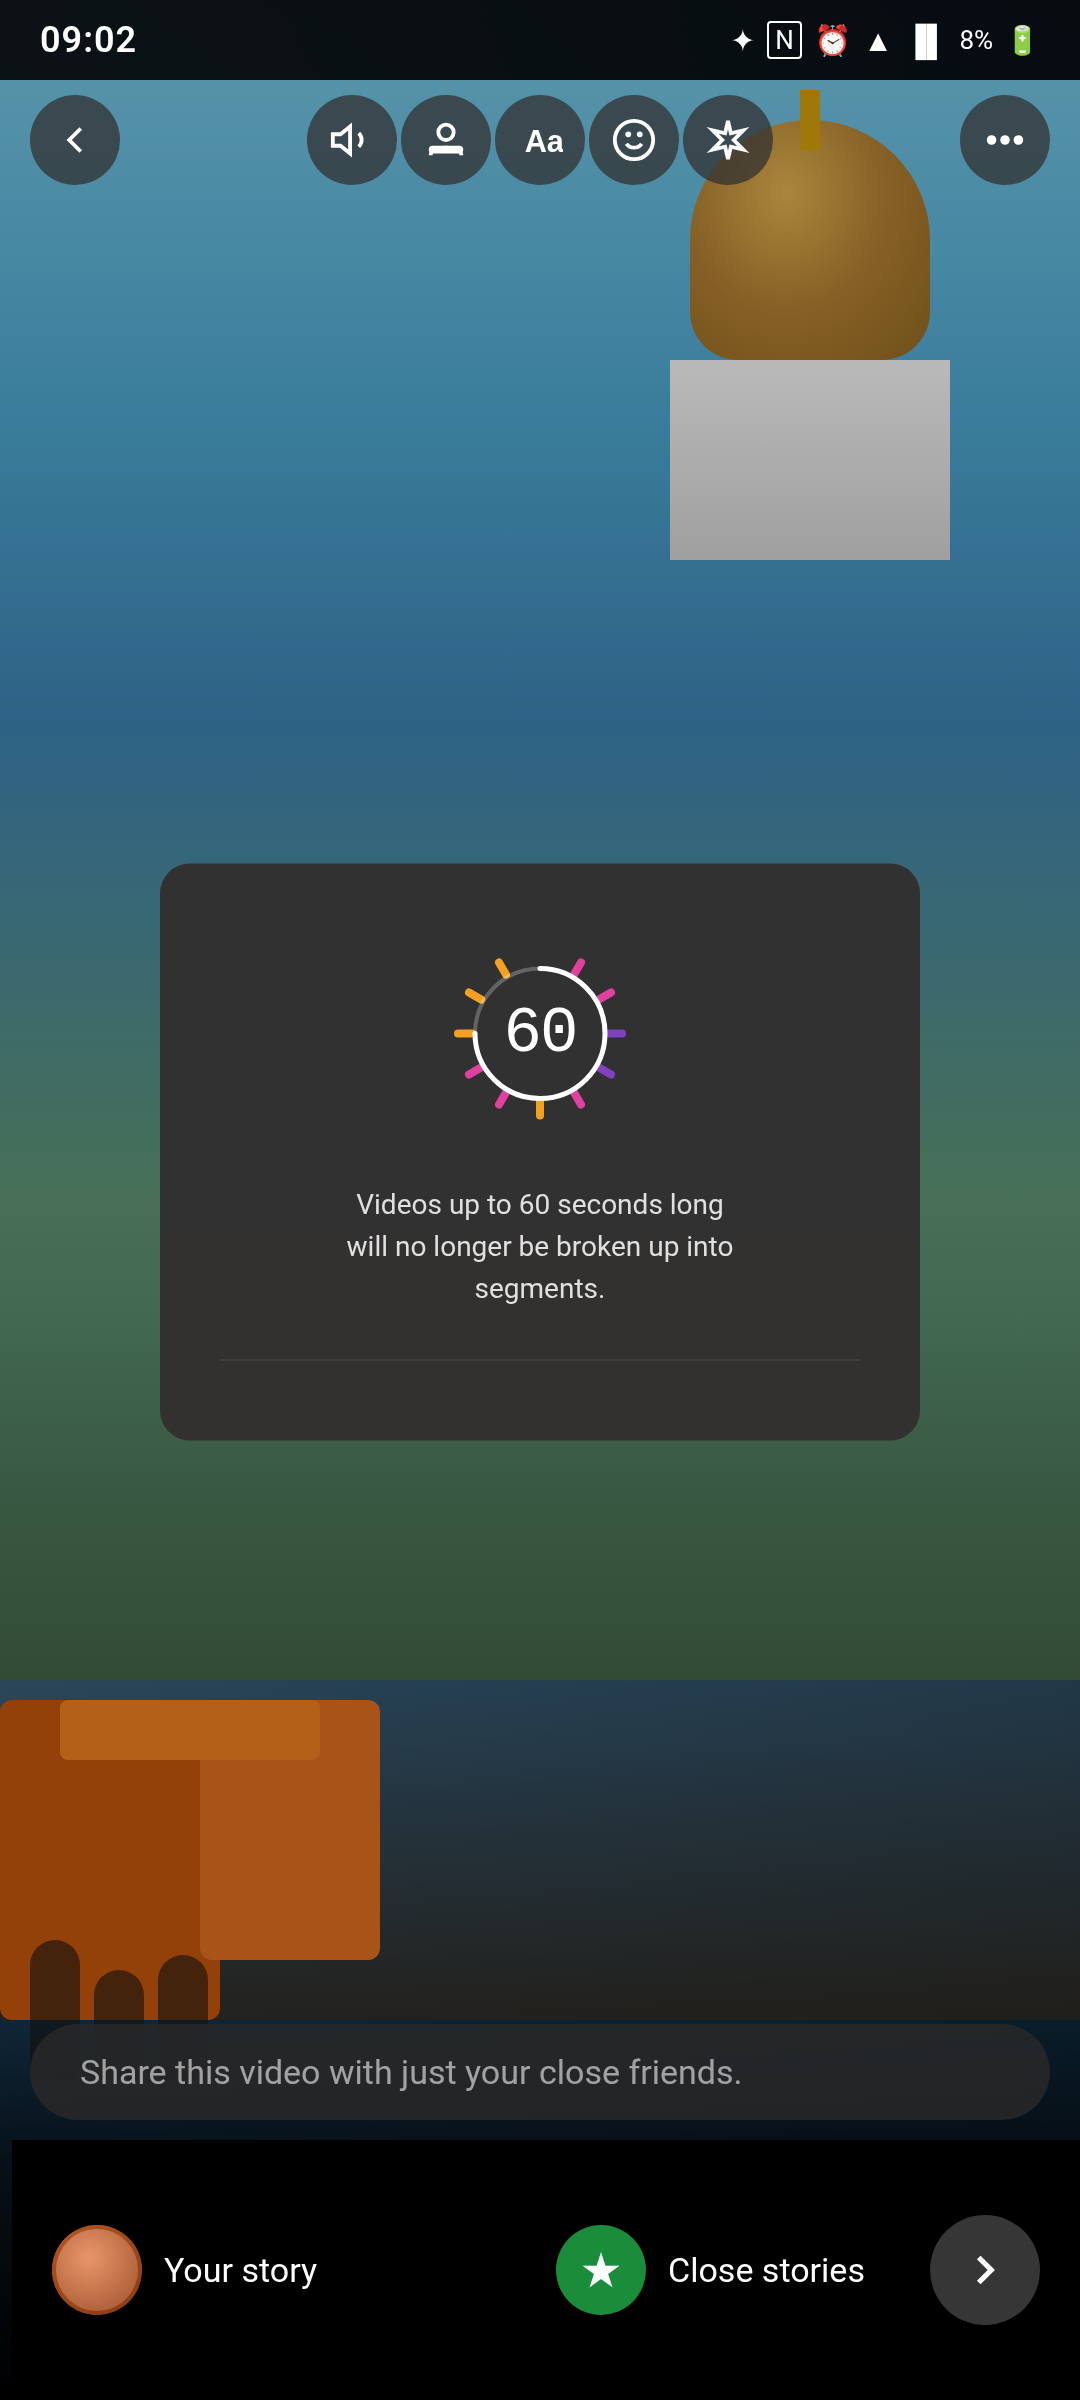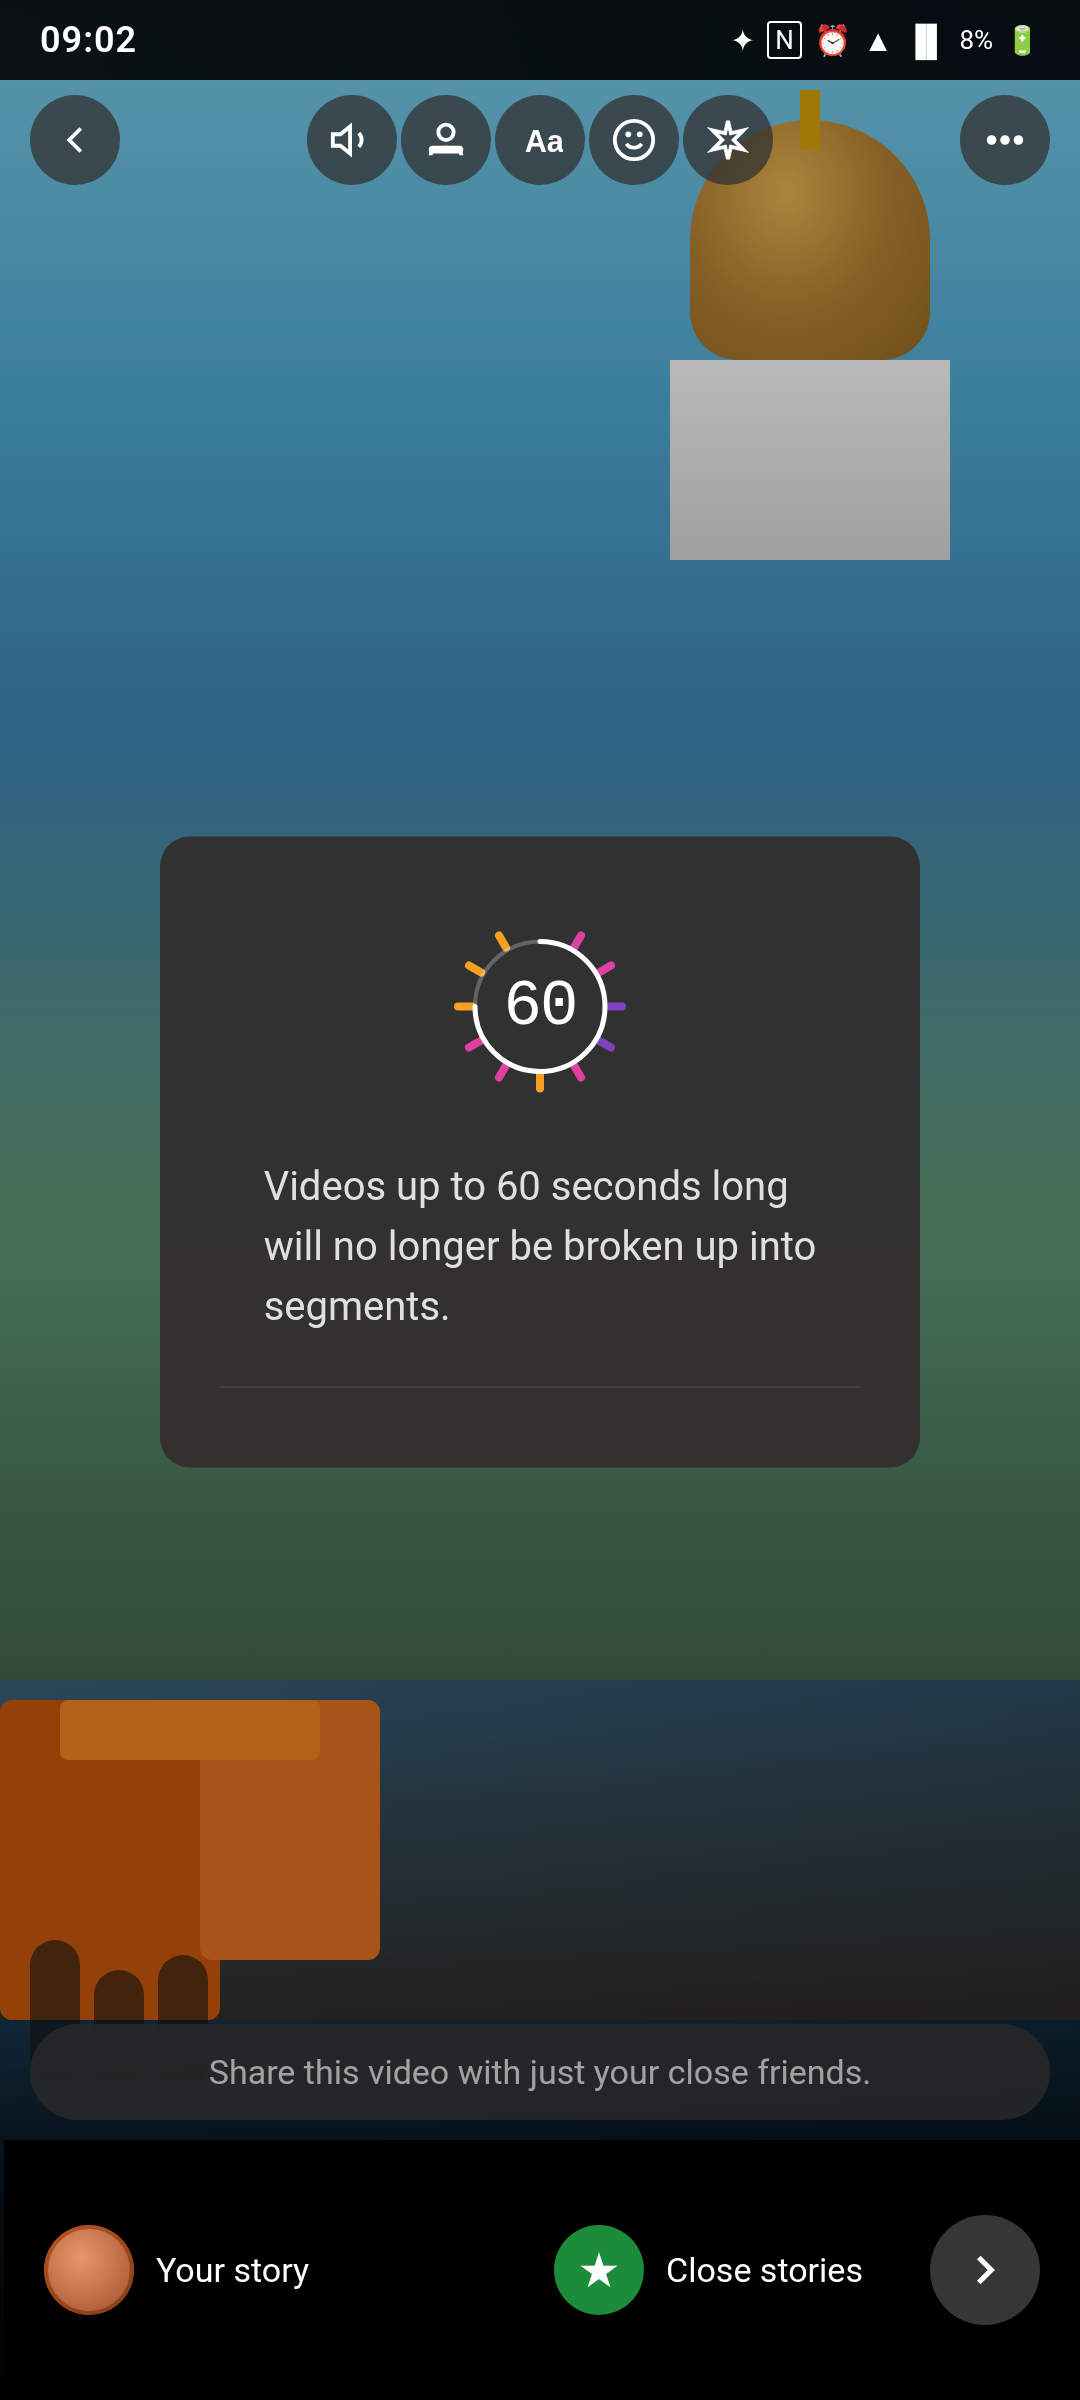--- a/index.html
+++ b/index.html
@@ -235,22 +235,22 @@
       color: #fff;
       font-size: 52px;
       font-weight: 700;
       text-align: center;
       line-height: 1.2;
       margin-bottom: 30px;
     }
 
     .dialog-desc {
       color: rgba(255,255,255,0.85);
-      font-size: 40px;
-      text-align: left;
+      font-size: 28px;
+      text-align: center;
       line-height: 1.5;
       margin-bottom: 50px;
     }
 
     .dialog-divider {
       width: 100%;
       height: 1px;
       background: rgba(255,255,255,0.15);
       margin-bottom: 30px;
     }
@@ -268,32 +268,31 @@
     
     .share-banner {
       position: absolute;
       bottom: 280px;
       left: 30px;
       right: 30px;
       background: rgba(50,50,50,0.85);
       border-radius: 50px;
       padding: 28px 50px;
       z-index: 40;
-      text-align: center;
     }
 
     .share-text {
       color: rgba(255,255,255,0.75);
       font-size: 34px;
     }
 
     
     .bottom-bar {
       position: absolute;
-      bottom: 0; left: 4px; right: 0;
+      bottom: 0; left: 12px; right: 0;
       height: 260px;
       background: #000;
       display: flex;
       align-items: center;
       justify-content: space-between;
       padding: 8px 40px;
       z-index: 100;
     }
 
     .story-item {

